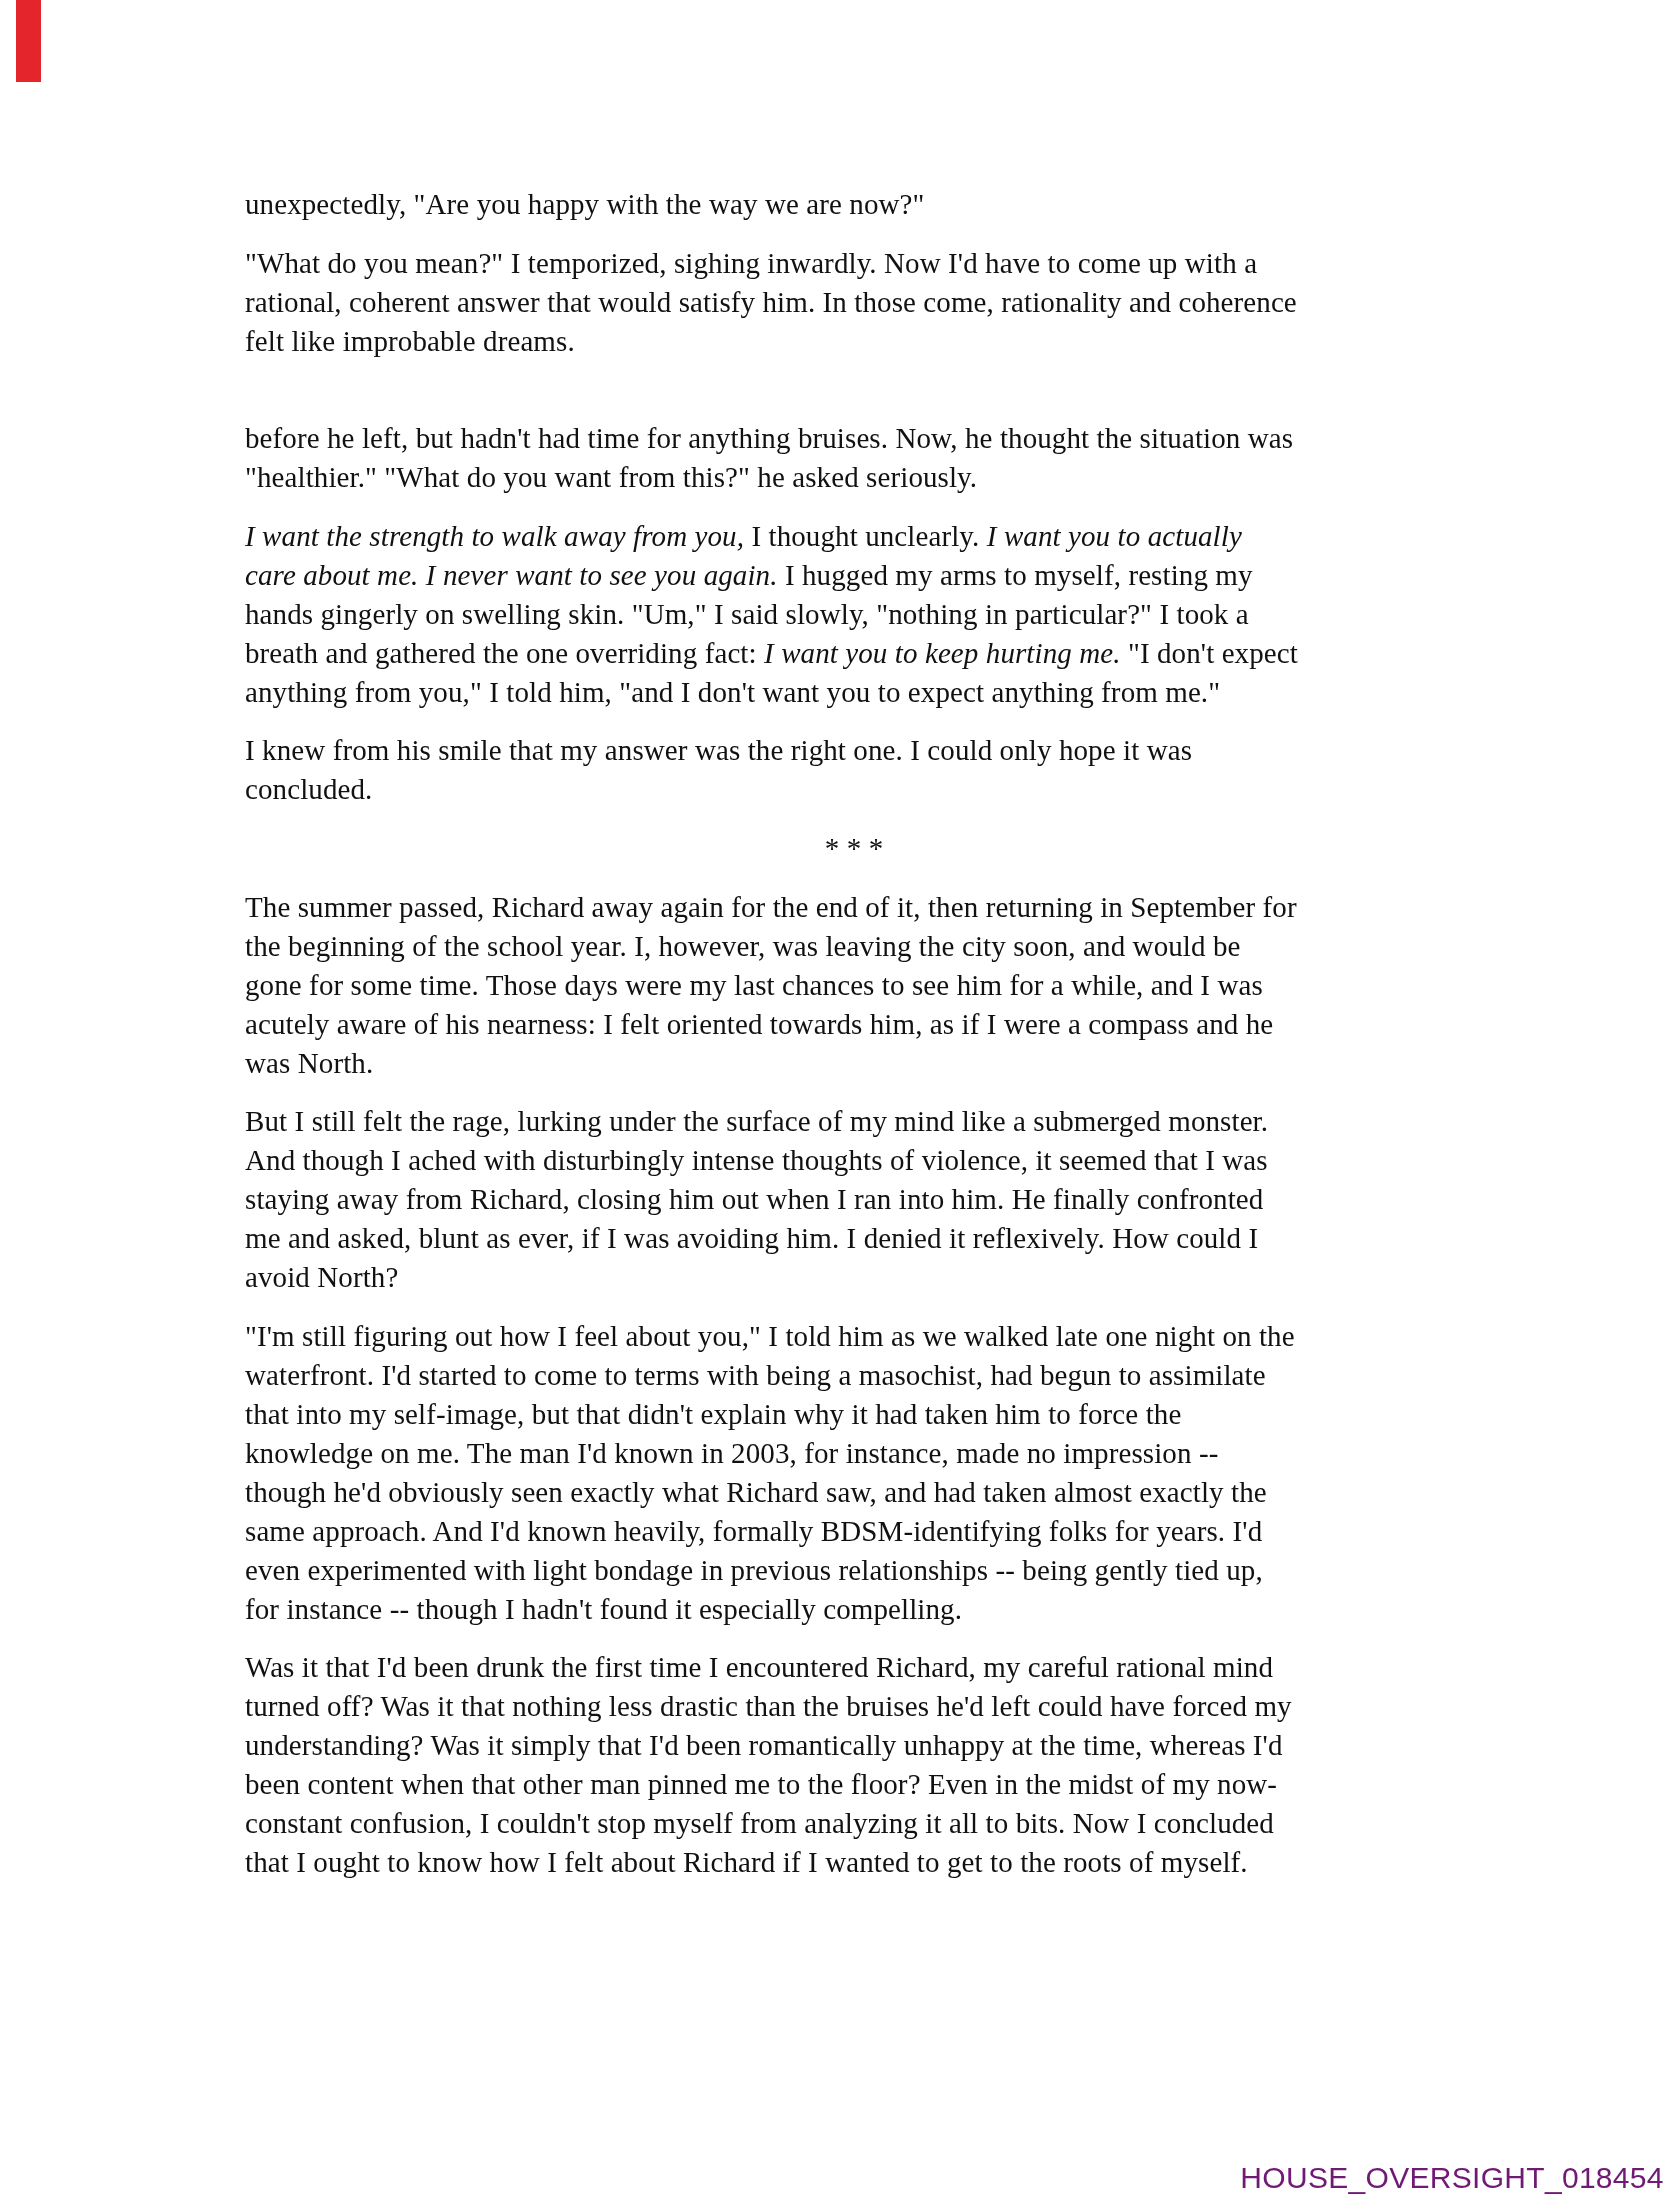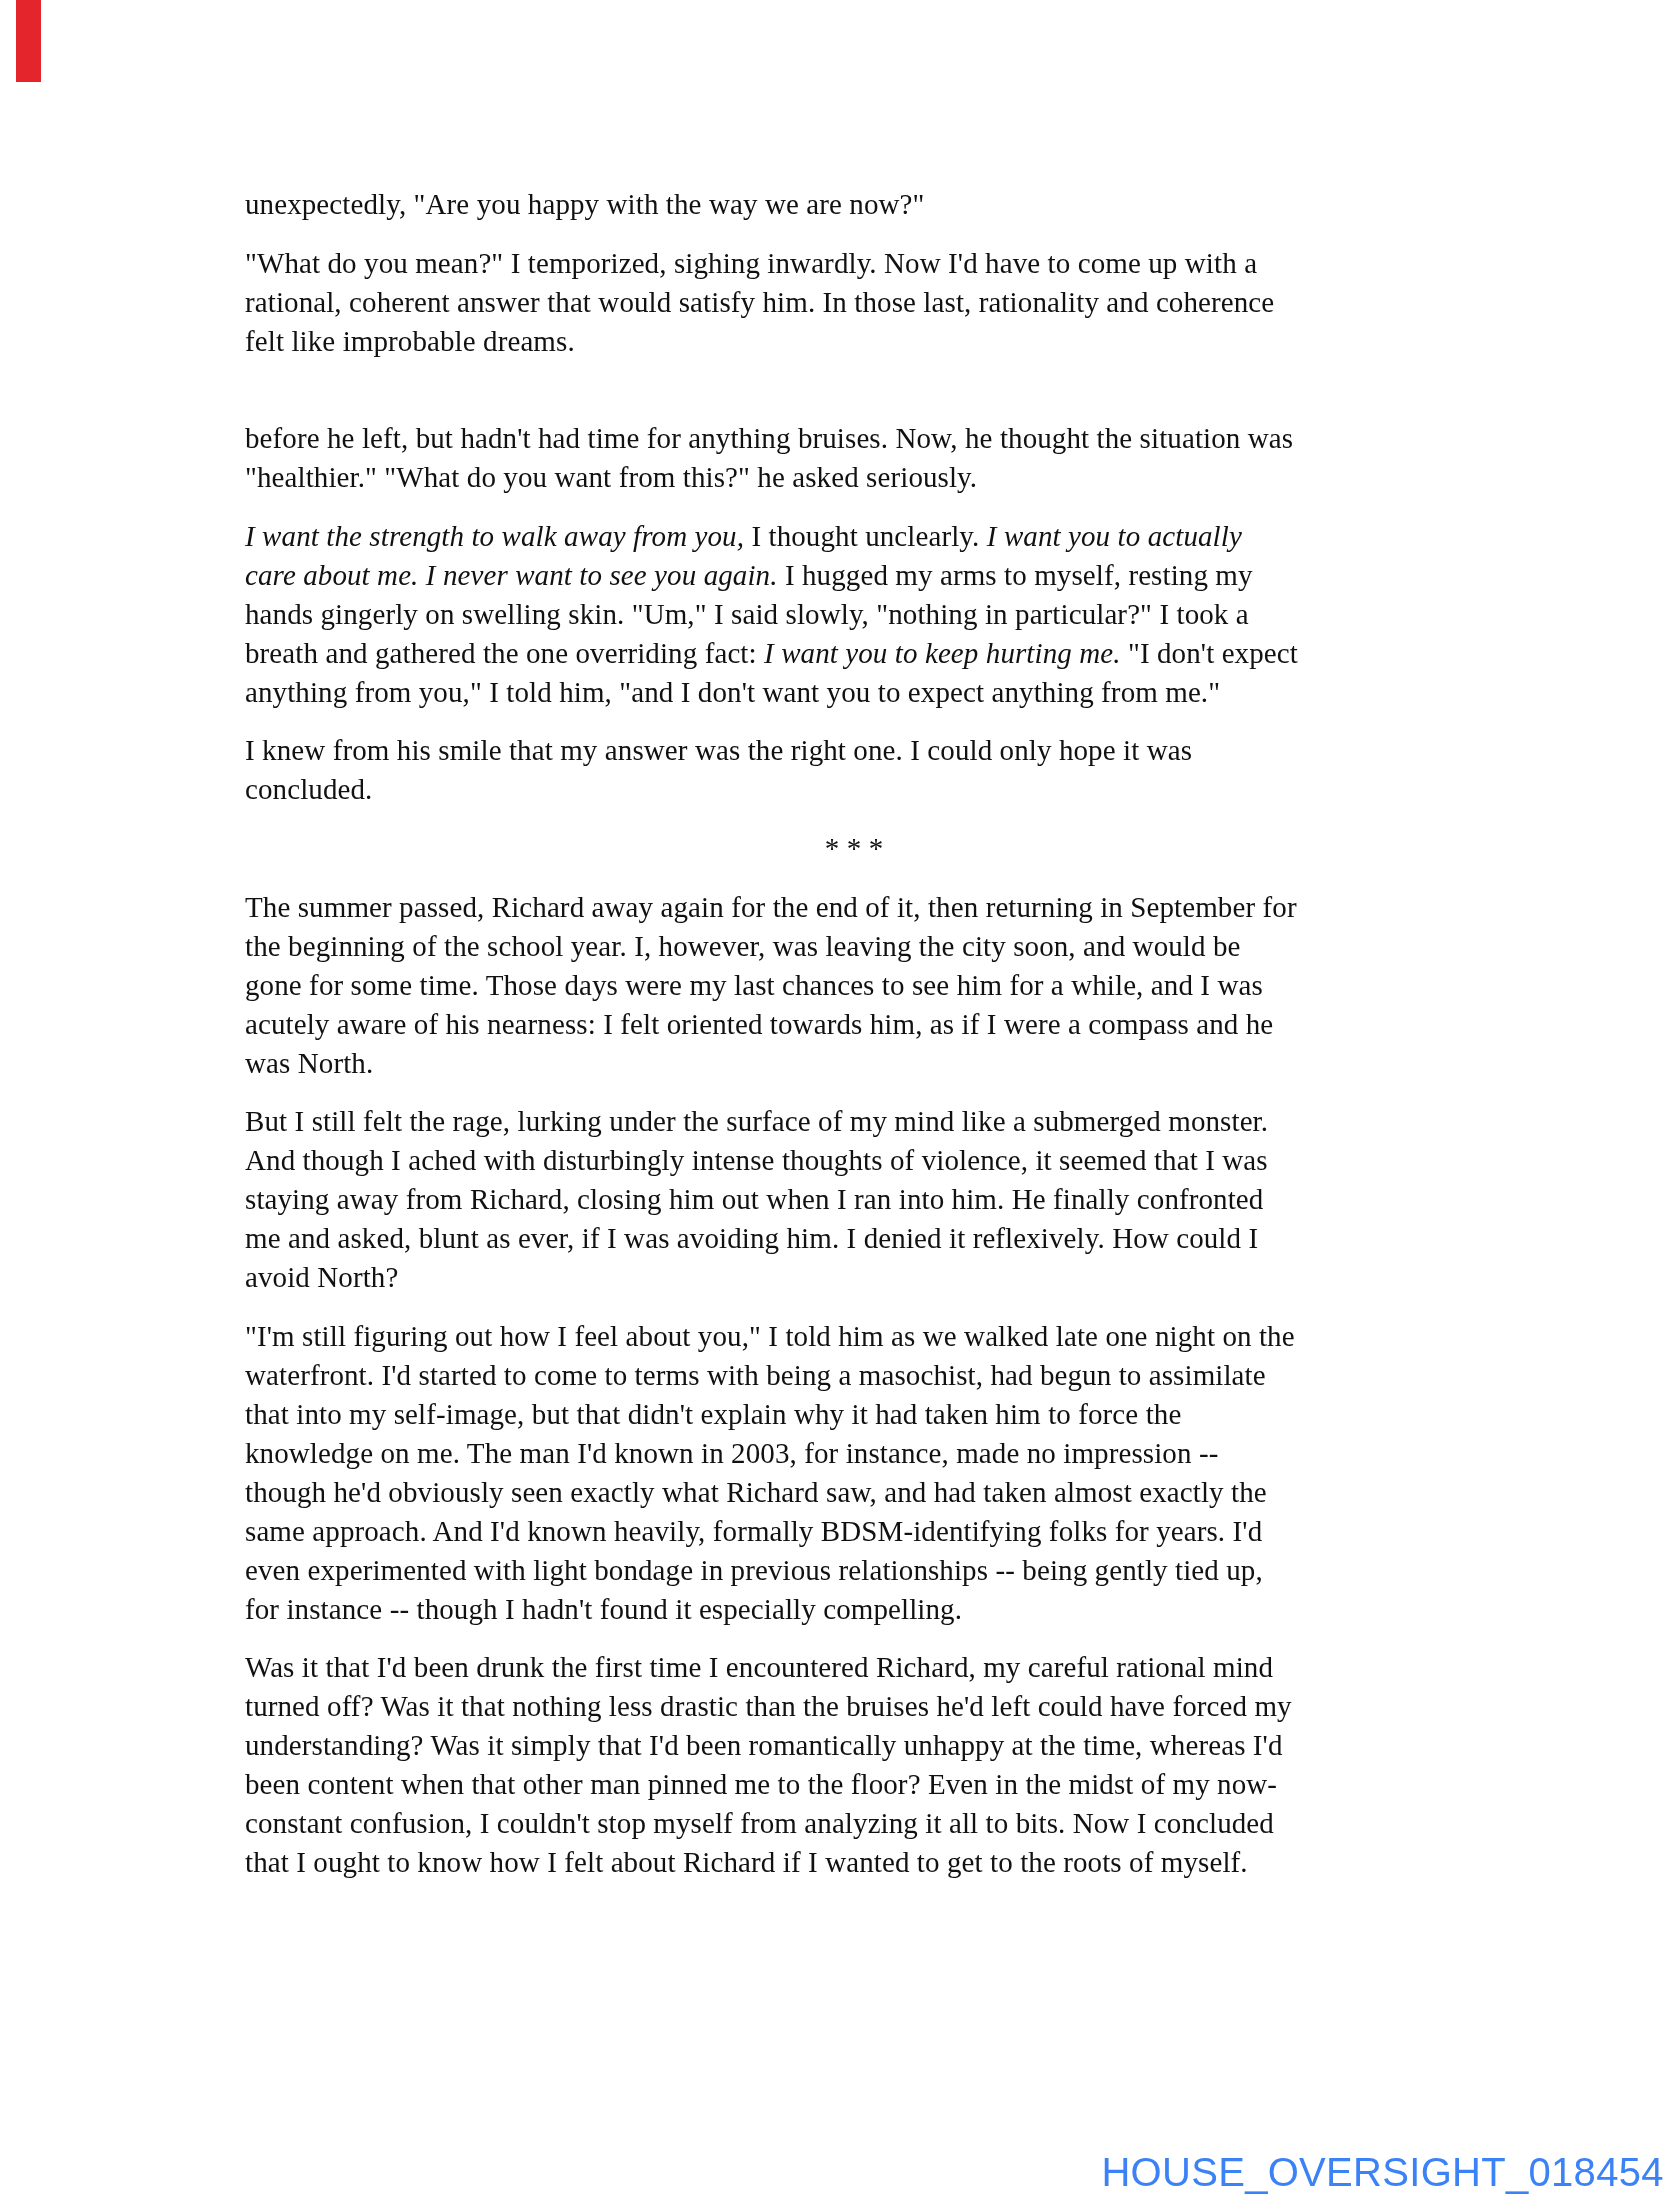--- a/index.html
+++ b/index.html
@@ -41,33 +41,33 @@
     white-space: normal;
   }
   .it {
     font-style: italic;
   }
   .bates {
     position: absolute;
     right: 5.2px;
     bottom: 10.5px;
     font-family: "Liberation Sans", "DejaVu Sans", sans-serif;
-    font-size: 40px;
-    color: #3b82f6;
+    font-size: 30px;
+    color: #701a75;
     letter-spacing: 0.3px;
   }
 </style>
 </head>
 <body>
 
 <div class="page" style="background: rgb(255, 255, 255);">
   <div class="red-mark" style="background: rgb(228, 38, 44);"></div>
   <div class="content">
       <div class="para"><span>unexpectedly, "Are you happy with the way we are now?"</span></div>
-      <div class="para"><span>"What do you mean?" I temporized, sighing inwardly. Now I'd have to come up with a</span><br><span>rational, coherent answer that would satisfy him. In those last, rationality and coherence</span><br><span>felt like improbable dreams.</span></div>
+      <div class="para"><span>"What do you mean?" I temporized, sighing inwardly. Now I'd have to come up with a</span><br><span>rational, coherent answer that would satisfy him. In those come, rationality and coherence</span><br><span>felt like improbable dreams.</span></div>
       <div class="para"><br><span>before he left, but hadn't had time for anything bruises. Now, he thought the situation was</span><br><span>"healthier." "What do you want from this?" he asked seriously.</span></div>
       <div class="para"><span class="it">I want the strength to walk away from you,</span><span> I thought unclearly. </span><span class="it">I want you to actually</span><br><span class="it">care about me. I never want to see you again.</span><span> I hugged my arms to myself, resting my</span><br><span>hands gingerly on swelling skin. "Um," I said slowly, "nothing in particular?" I took a</span><br><span>breath and gathered the one overriding fact: </span><span class="it">I want you to keep hurting me.</span><span> "I don't expect</span><br><span>anything from you," I told him, "and I don't want you to expect anything from me."</span></div>
       <div class="para"><span>I knew from his smile that my answer was the right one. I could only hope it was</span><br><span>concluded.</span></div>
       <div class="para center"><span>* * *</span></div>
       <div class="para"><span>The summer passed, Richard away again for the end of it, then returning in September for</span><br><span>the beginning of the school year. I, however, was leaving the city soon, and would be</span><br><span>gone for some time. Those days were my last chances to see him for a while, and I was</span><br><span>acutely aware of his nearness: I felt oriented towards him, as if I were a compass and he</span><br><span>was North.</span></div>
       <div class="para"><span>But I still felt the rage, lurking under the surface of my mind like a submerged monster.</span><br><span>And though I ached with disturbingly intense thoughts of violence, it seemed that I was</span><br><span>staying away from Richard, closing him out when I ran into him. He finally confronted</span><br><span>me and asked, blunt as ever, if I was avoiding him. I denied it reflexively. How could I</span><br><span>avoid North?</span></div>
       <div class="para"><span>"I'm still figuring out how I feel about you," I told him as we walked late one night on the</span><br><span>waterfront. I'd started to come to terms with being a masochist, had begun to assimilate</span><br><span>that into my self-image, but that didn't explain why it had taken him to force the</span><br><span>knowledge on me. The man I'd known in 2003, for instance, made no impression --</span><br><span>though he'd obviously seen exactly what Richard saw, and had taken almost exactly the</span><br><span>same approach. And I'd known heavily, formally BDSM-identifying folks for years. I'd</span><br><span>even experimented with light bondage in previous relationships -- being gently tied up,</span><br><span>for instance -- though I hadn't found it especially compelling.</span></div>
       <div class="para"><span>Was it that I'd been drunk the first time I encountered Richard, my careful rational mind</span><br><span>turned off? Was it that nothing less drastic than the bruises he'd left could have forced my</span><br><span>understanding? Was it simply that I'd been romantically unhappy at the time, whereas I'd</span><br><span>been content when that other man pinned me to the floor? Even in the midst of my now-</span><br><span>constant confusion, I couldn't stop myself from analyzing it all to bits. Now I concluded</span><br><span>that I ought to know how I felt about Richard if I wanted to get to the roots of myself.</span></div>
     </div>
   <div class="bates">HOUSE_OVERSIGHT_018454</div>

